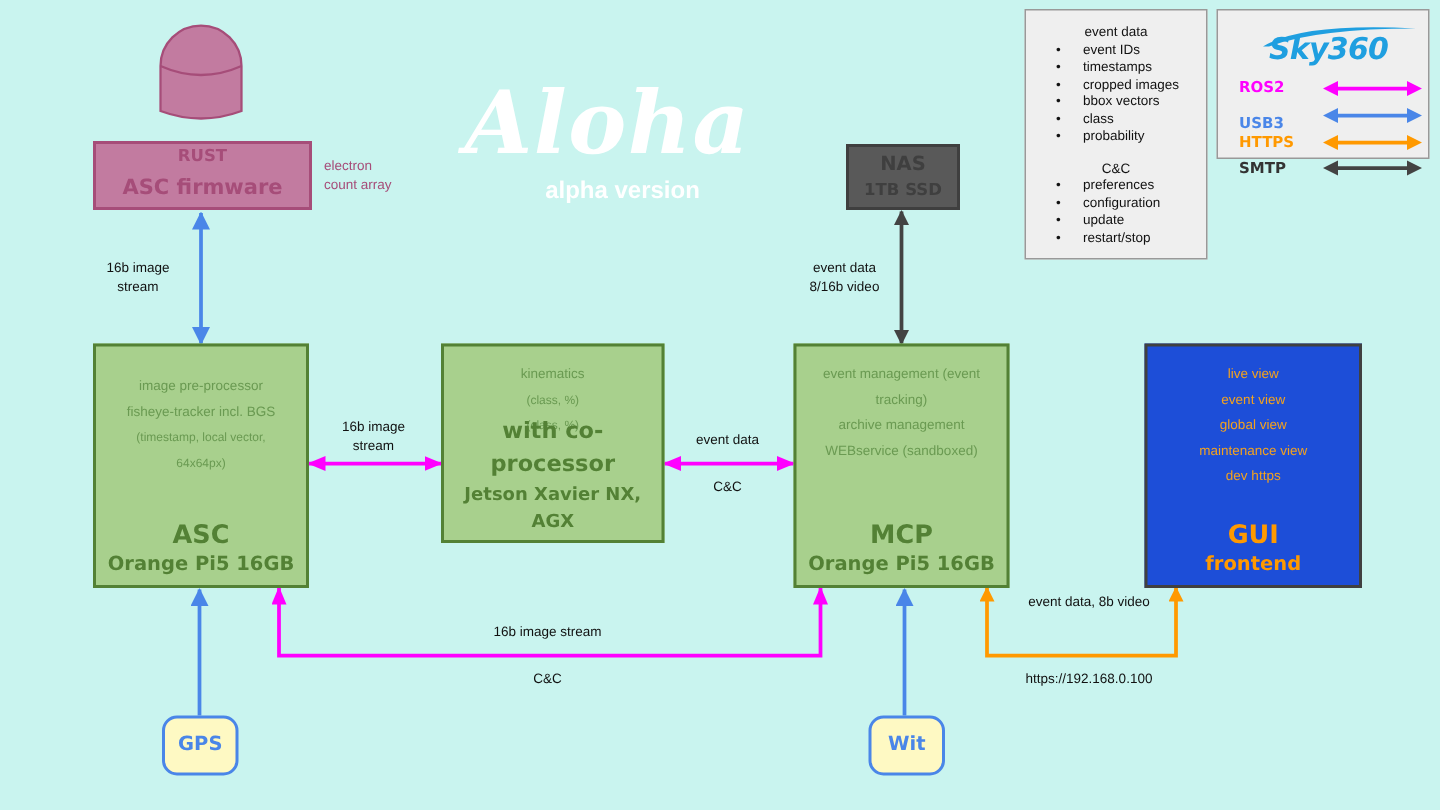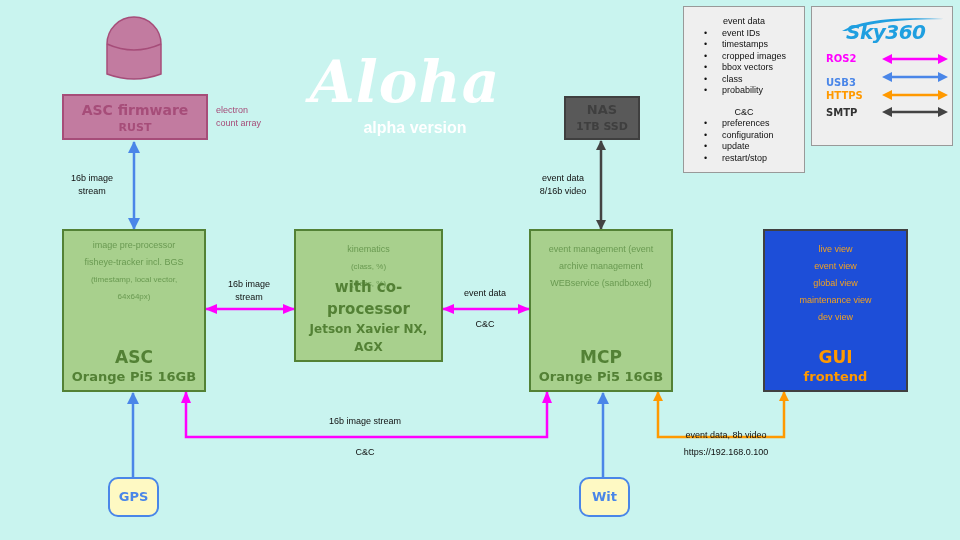--- a/index.html
+++ b/index.html
@@ -45,21 +45,21 @@
     background: #efefef; border: 1px solid #999; font-size: 9px; color: #111; line-height: 11.5px;
     padding-top: 9px;
   }
   .info .hdr { text-align: center; }
   .info ul { margin: 0; padding: 0 0 0 38px; list-style: none; }
   .info li { position: relative; }
   .info li::before { content: "\2022"; position: absolute; left: -18px; }
   .info .gap { height: 10px; }
 
   .legend {
-    left: 811px; top: 6px; width: 142px; height: 140px; box-sizing: border-box;
+    left: 811px; top: 6px; width: 142px; height: 100px; box-sizing: border-box;
     background: #efefef; border: 1px solid #999;
   }
   .legend .logo {
     position: absolute; left: 34px; top: 13px; font-style: italic; font-weight: bold;
     color: #1f9fe0; font-size: 20px; font-family: "DejaVu Sans", sans-serif; letter-spacing: -0.5px;
   }
   .legend .row { position: absolute; left: 14px; font-weight: bold; font-size: 10px; font-family: "DejaVu Sans", sans-serif; }
 </style>
 </head>
 <body>
@@ -102,22 +102,22 @@
 
 <div class="abs title">Aloha</div>
 <div class="abs subtitle">alpha version</div>
 
 <svg class="abs" style="left:105px;top:16px;width:58px;height:66px;" viewBox="0 0 58 66">
   <path d="M2,28 A27,27 0 0 1 56,28 L56,58 Q29,68 2,58 Z" fill="#c27ba0" stroke="#a64d79" stroke-width="1.5"></path>
   <path d="M2,28 Q29,40 56,28" fill="none" stroke="#a64d79" stroke-width="1.5"></path>
 </svg>
 
 <div class="abs box pink" style="left:62px;top:94px;width:146px;height:46px;">
+  <div class="subname" style="font-size:11px;line-height:15px;">RUST</div>
   <div class="subname" style="font-size:14px;line-height:20px;margin-top:4px;">ASC firmware</div>
-  <div class="subname" style="font-size:11px;line-height:15px;">RUST</div>
 </div>
 <div class="abs note" style="left:216px;top:104px;">
   <div>electron</div>
   <div>count array</div>
 </div>
 
 <div class="abs box dark" style="left:564px;top:96px;width:76px;height:44px;">
   <div class="subname" style="font-size:13px;line-height:18px;margin-top:3px;">NAS</div>
   <div class="subname" style="font-size:11px;line-height:15px;">1TB SSD</div>
 </div>
@@ -131,24 +131,24 @@
   <div>stream</div>
 </div>
 <div class="abs label" style="left:450px;top:287px;width:70px;">event data</div>
 <div class="abs label" style="left:450px;top:318px;width:70px;">C&amp;C</div>
 <div class="abs label" style="left:530px;top:172px;width:66px;">
   <div>event data</div>
   <div>8/16b video</div>
 </div>
 <div class="abs label" style="left:300px;top:415px;width:130px;">16b image stream</div>
 <div class="abs label" style="left:300px;top:446px;width:130px;">C&amp;C</div>
-<div class="abs label" style="left:666px;top:429px;width:120px;">event data, 8b video</div>
+<div class="abs label" style="left:666px;top:395px;width:120px;">event data, 8b video</div>
 <div class="abs label" style="left:666px;top:446px;width:120px;">https://192.168.0.100</div>
 
-<div class="abs box green" style="left:62px;top:229px;width:144px;height:163px;padding-top:6px;">
+<div class="abs box green" style="left:62px;top:229px;width:144px;height:163px;padding-top:18px;">
   <div class="small">image pre-processor</div>
   <div class="small">fisheye-tracker incl. BGS</div>
   <div class="tiny small">(timestamp, local vector,</div>
   <div class="tiny small">64x64px)</div>
   <div class="foot">
     <div class="bigname">ASC</div>
     <div class="subname">Orange Pi5 16GB</div>
   </div>
 </div>
 
@@ -157,34 +157,35 @@
   <div class="tiny small">(class, %)</div>
   <div class="tiny small">(class, %)</div>
   <div class="foot">
     <div class="bigname" style="font-size:15px;">with co-processor</div>
     <div class="subname" style="font-size:12px;">Jetson Xavier NX, AGX</div>
   </div>
 </div>
 
 <div class="abs box green" style="left:529px;top:229px;width:144px;height:163px;padding-top:10px;">
   <div class="small">event management (event</div>
+  <div class="small">tracking)</div>
   <div class="small">archive management</div>
   <div class="small">WEBservice (sandboxed)</div>
   <div class="foot">
     <div class="bigname">MCP</div>
     <div class="subname">Orange Pi5 16GB</div>
   </div>
 </div>
 
 <div class="abs box orange" style="left:763px;top:229px;width:145px;height:163px;padding-top:10px;">
   <div class="small">live view</div>
   <div class="small">event view</div>
   <div class="small">global view</div>
   <div class="small">maintenance view</div>
-  <div class="small">dev view</div>
+  <div class="small">dev https</div>
   <div class="foot">
     <div class="bigname">GUI</div>
     <div class="subname">frontend</div>
   </div>
 </div>
 
 <div class="abs box blue-pill" style="left:108px;top:477px;width:51px;height:40px;">
   <div class="subname" style="line-height:36px;font-size:13px;">GPS</div>
 </div>
 <div class="abs box blue-pill" style="left:579px;top:477px;width:51px;height:40px;">

